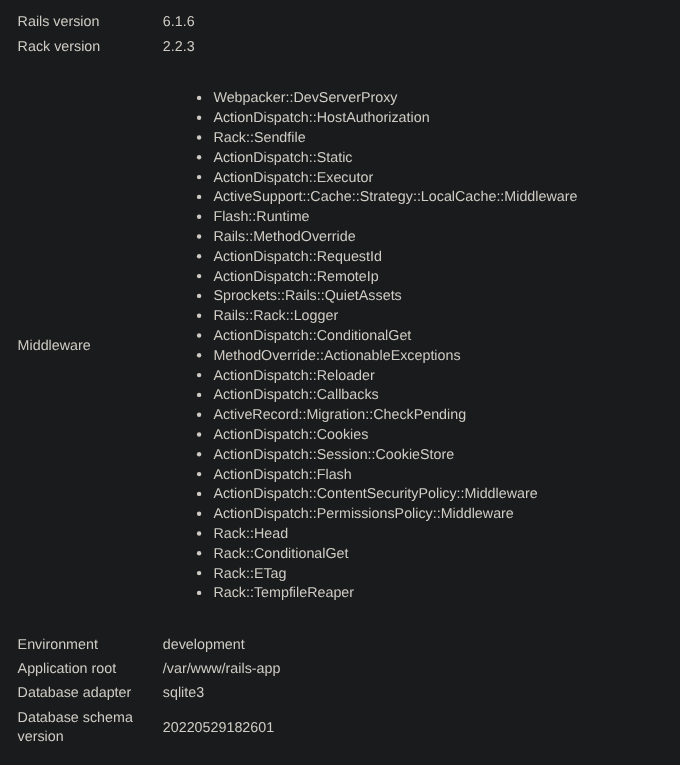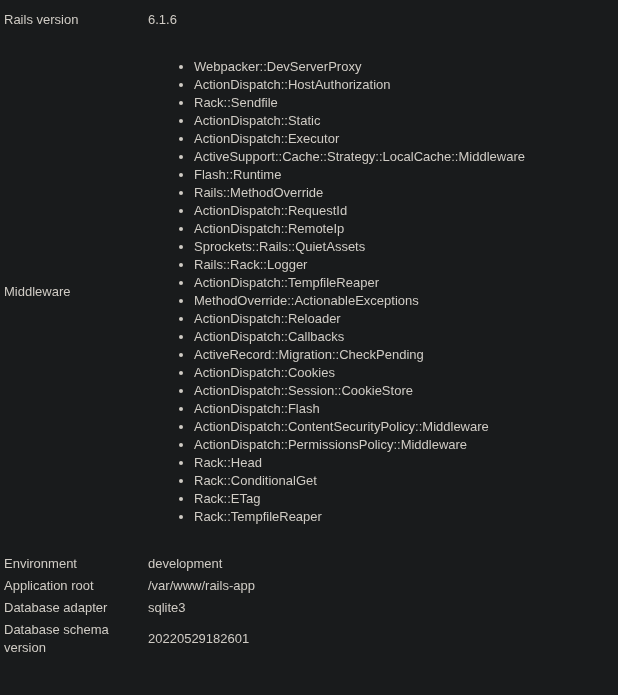--- a/index.html
+++ b/index.html
@@ -26,21 +26,21 @@
     border-collapse: collapse;
     width: 100%;
     table-layout: fixed;
   }
   td {
     padding: 2px 4px 2px 0;
     vertical-align: middle;
     word-wrap: break-word;
   }
   td.name {
-    padding-left: 4px;
+    padding-left: 16px;
     width: 148px;
     margin-left: 44px;
   }
   td.value {
     width: auto;
   }
   ul.middleware-list {
     margin: 25px 0;
     padding-left: 46px;
     list-style-type: disc;
@@ -52,36 +52,40 @@
 </head>
 <body>
 
 <table class="properties">
   <tbody>
     <tr>
         <td class="name">Rails version</td>
         <td class="value">6.1.6</td>
       </tr>
       <tr>
+        <td class="name">Rack version</td>
+        <td class="value">2.2.3</td>
+      </tr>
+      <tr>
       <td class="name">Middleware</td>
       <td class="value">
         <ul class="middleware-list">
             <li>Webpacker::DevServerProxy</li>
             <li>ActionDispatch::HostAuthorization</li>
             <li>Rack::Sendfile</li>
             <li>ActionDispatch::Static</li>
             <li>ActionDispatch::Executor</li>
             <li>ActiveSupport::Cache::Strategy::LocalCache::Middleware</li>
             <li>Flash::Runtime</li>
             <li>Rails::MethodOverride</li>
             <li>ActionDispatch::RequestId</li>
             <li>ActionDispatch::RemoteIp</li>
             <li>Sprockets::Rails::QuietAssets</li>
             <li>Rails::Rack::Logger</li>
-            <li>ActionDispatch::TempfileReaper</li>
+            <li>ActionDispatch::ConditionalGet</li>
             <li>MethodOverride::ActionableExceptions</li>
             <li>ActionDispatch::Reloader</li>
             <li>ActionDispatch::Callbacks</li>
             <li>ActiveRecord::Migration::CheckPending</li>
             <li>ActionDispatch::Cookies</li>
             <li>ActionDispatch::Session::CookieStore</li>
             <li>ActionDispatch::Flash</li>
             <li>ActionDispatch::ContentSecurityPolicy::Middleware</li>
             <li>ActionDispatch::PermissionsPolicy::Middleware</li>
             <li>Rack::Head</li>

